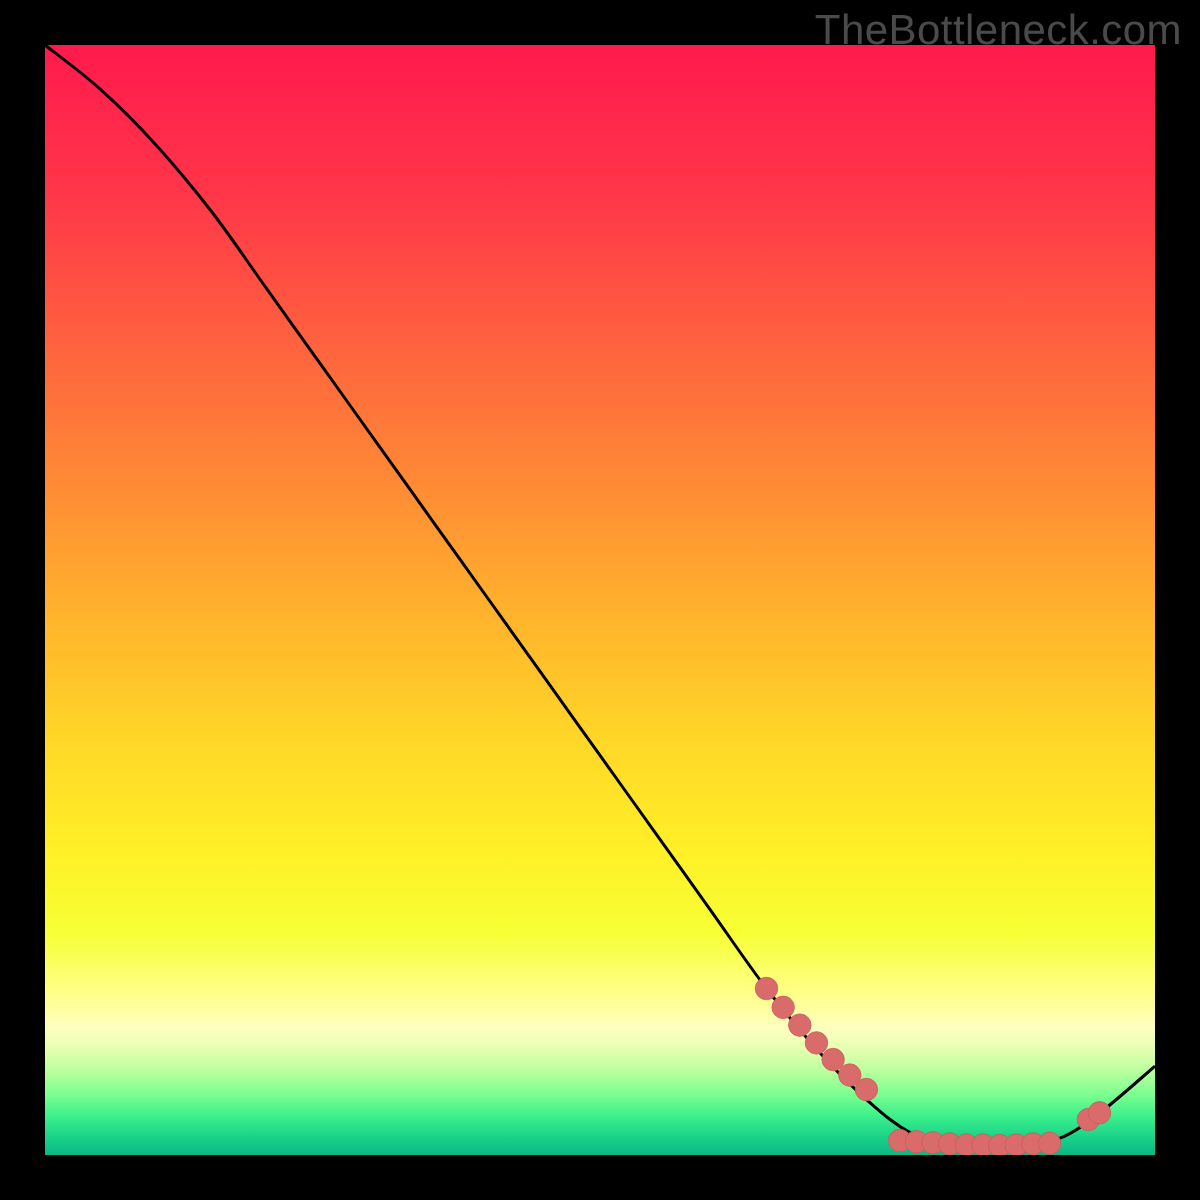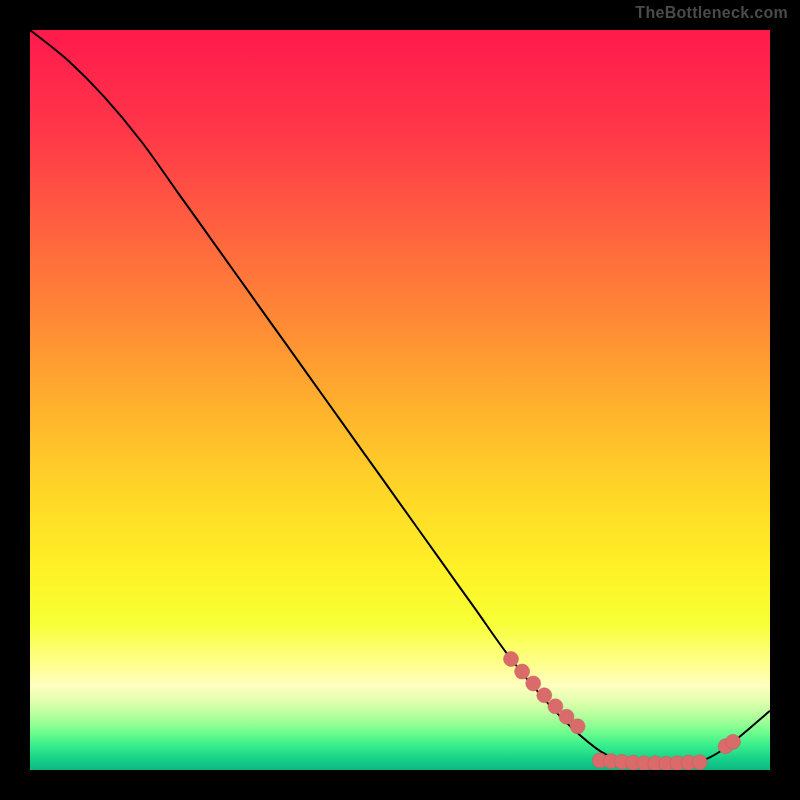--- a/index.html
+++ b/index.html
@@ -15,22 +15,22 @@
     position: relative;
     width: 800px;
     height: 800px;
     background: #000;
   }
   .watermark {
     position: absolute;
     top: 4px;
     right: 12px;
     color: #4a4a4a;
-    font-size: 16px;
-    font-weight: 700;
+    font-size: 28px;
+    font-weight: 400;
     letter-spacing: 0.3px;
     z-index: 10;
   }
   .plot-area {
     position: absolute;
     left: 30px;
     top: 30px;
     width: 740px;
     height: 740px;
     overflow: hidden;

